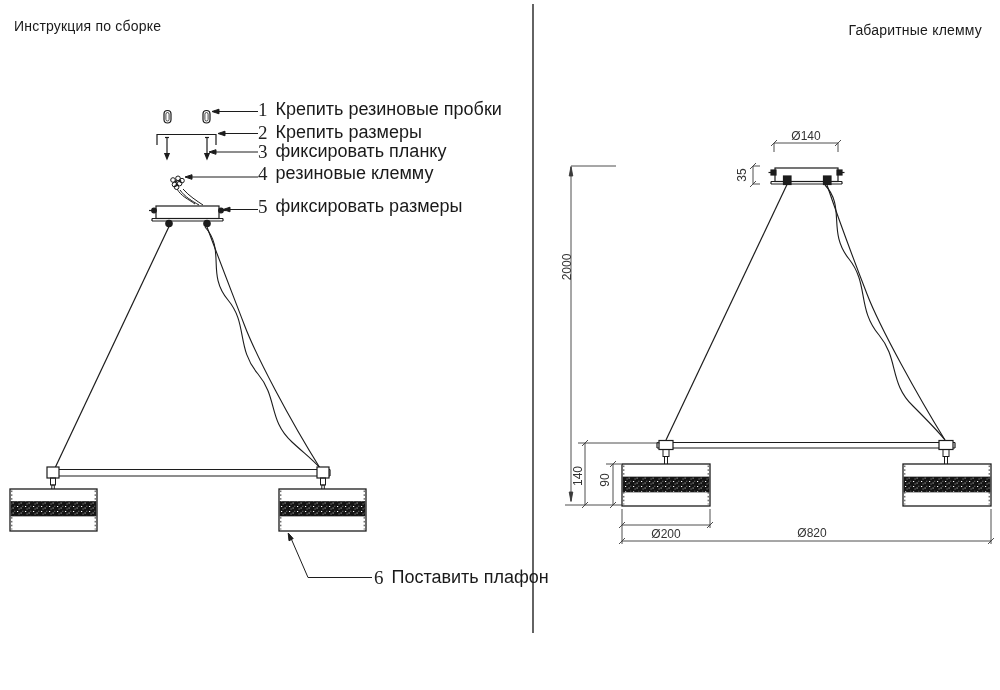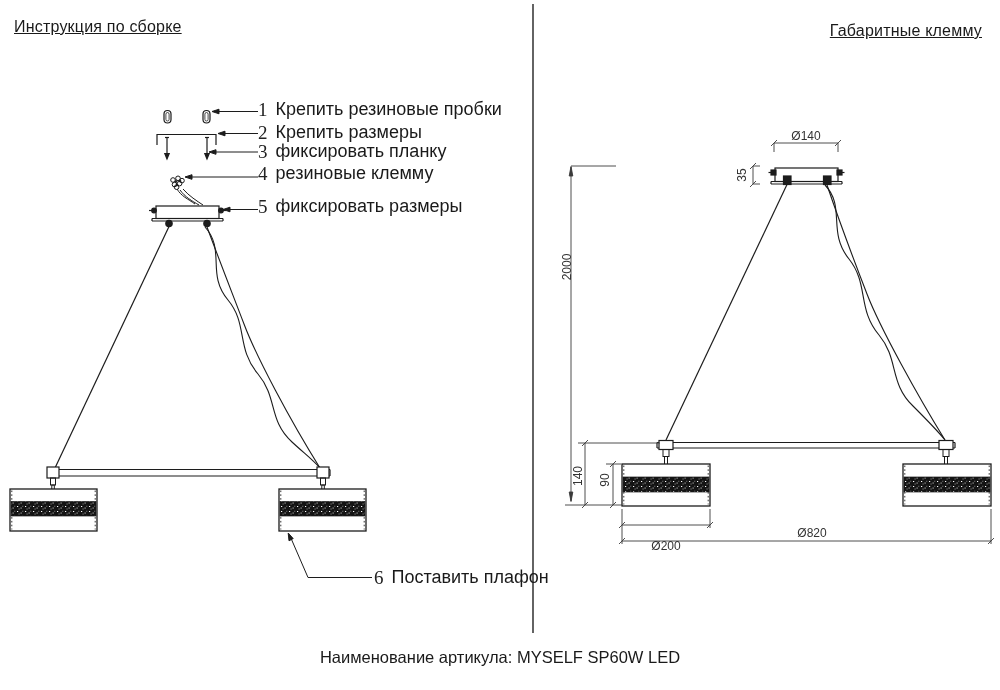--- a/index.html
+++ b/index.html
@@ -1,20 +1,20 @@
 <!DOCTYPE html>
 <html><head>
 <meta charset="utf-8">
 <style>
   html,body{margin:0;padding:0;background:#fff;}
   .page{position:relative;width:1000px;height:690px;background:#fff;overflow:hidden;
         font-family:"Liberation Sans",sans-serif;color:#1f1f1f;}
   .art{position:absolute;left:0;top:0;}
   .abs{position:absolute;}
-  .title{font-size:16px;color:#1a1a1a;letter-spacing:0.2px;text-decoration:underline;}
+  .title{font-size:14px;color:#1a1a1a;letter-spacing:0.2px;}
   .step{position:absolute;display:flex;align-items:center;height:22px;gap:8px;white-space:nowrap;}
   .step .num{font-family:"Liberation Serif",serif;font-size:19px;color:#222;line-height:1;}
   .step .lbl{font-size:18px;color:#1a1a1a;line-height:1;}
   .dim{position:absolute;width:60px;text-align:center;font-size:12px;color:#333;line-height:1;}
   .dimv{transform:rotate(-90deg);}
   .caption{position:absolute;left:0;top:648px;width:1000px;text-align:center;
            font-size:16.5px;color:#1a1a1a;}
 </style>
 </head>
 <body>
@@ -273,17 +273,16 @@
   <div class="step" style="left:374px;top:566px">
     <span class="num">6</span>
     <span class="lbl">Поставить плафон</span>
   </div>
 
   <div class="dim" style="left:776px;top:130px">Ø140</div>
   <div class="dim dimv" style="left:712px;top:169px">35</div>
   <div class="dim dimv" style="left:537px;top:261px">2000</div>
   <div class="dim dimv" style="left:548px;top:470px">140</div>
   <div class="dim dimv" style="left:575px;top:474px">90</div>
-  <div class="dim" style="left:636px;top:540px">Ø200</div>
+  <div class="dim" style="left:636px;top:528px">Ø200</div>
   <div class="dim" style="left:782px;top:527px">Ø820</div>
 
-  <div class="caption">Наименование артикула: MYSELF SP60W LED</div>
 </div>
 
 </body></html>

